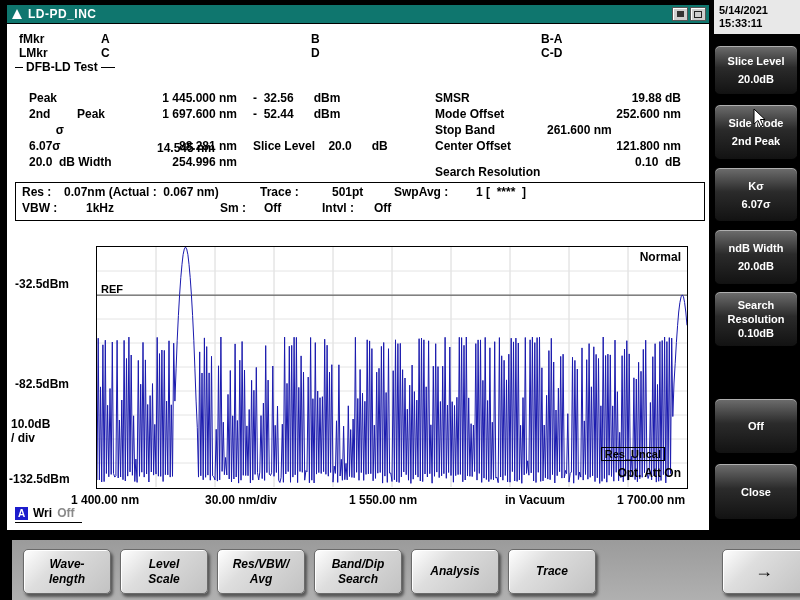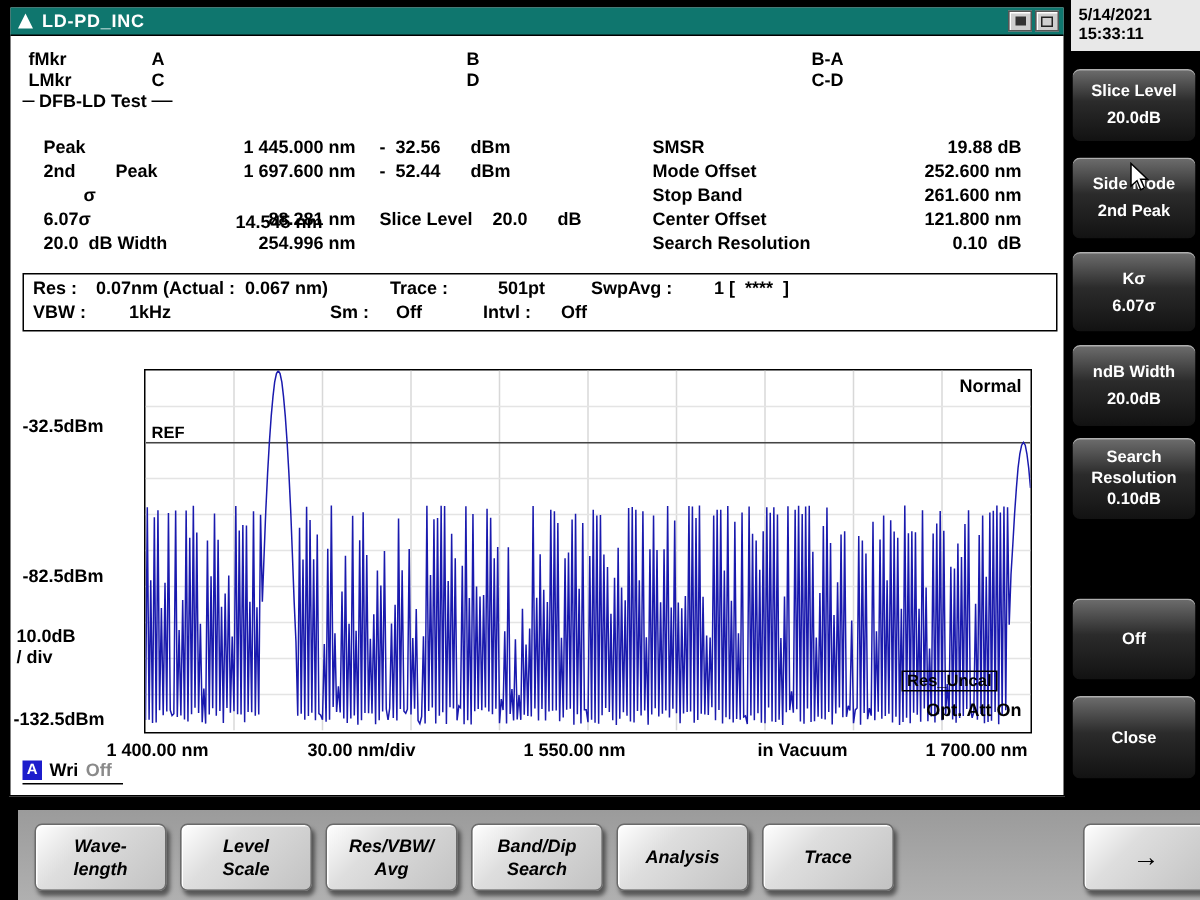--- a/index.html
+++ b/index.html
@@ -85,24 +85,24 @@
   <span class="abs txt" style="left:246px;top:134px">Slice Level    20.0      dB</span>
 
   <span class="abs txt" style="left:22px;top:150px">20.0  dB Width</span>
   <span class="abs txt" style="left:128px;top:150px;width:102px;text-align:right">254.996 nm</span>
 
   <span class="abs txt" style="left:428px;top:86px">SMSR</span>
   <span class="abs txt" style="left:540px;top:86px;width:134px;text-align:right">19.88 dB</span>
   <span class="abs txt" style="left:428px;top:102px">Mode Offset</span>
   <span class="abs txt" style="left:540px;top:102px;width:134px;text-align:right">252.600 nm</span>
   <span class="abs txt" style="left:428px;top:118px">Stop Band</span>
-  <span class="abs txt" style="left:540px;top:118px;width:134px;text-align:right">261.600 nm</span>
+  <span class="abs txt" style="left:540px;top:118px;width:134px;text-align:left">261.600 nm</span>
   <span class="abs txt" style="left:428px;top:134px">Center Offset</span>
   <span class="abs txt" style="left:540px;top:134px;width:134px;text-align:right">121.800 nm</span>
-  <span class="abs txt" style="left:428px;top:150px">Search Resolution</span>
+  <span class="abs txt" style="left:428px;top:160px">Search Resolution</span>
   <span class="abs txt" style="left:540px;top:150px;width:134px;text-align:right">0.10  dB</span>
 
   <div class="settings-box">
     <span class="abs txt" style="left:6px;top:2px">Res :</span>
     <span class="abs txt" style="left:48px;top:2px">0.07nm (Actual :  0.067 nm)</span>
     <span class="abs txt" style="left:244px;top:2px">Trace :</span>
     <span class="abs txt" style="left:316px;top:2px">501pt</span>
     <span class="abs txt" style="left:378px;top:2px">SwpAvg :</span>
     <span class="abs txt" style="left:460px;top:2px">1 [  ****  ]</span>
     <span class="abs txt" style="left:6px;top:18px">VBW :</span>

